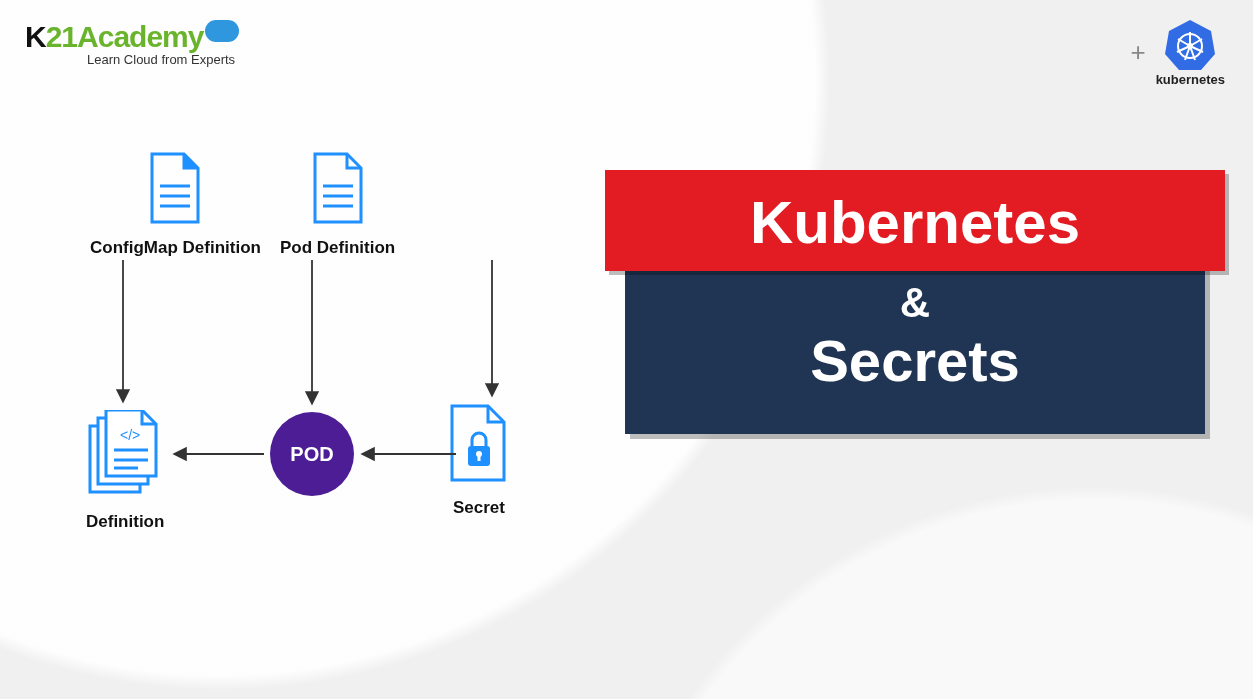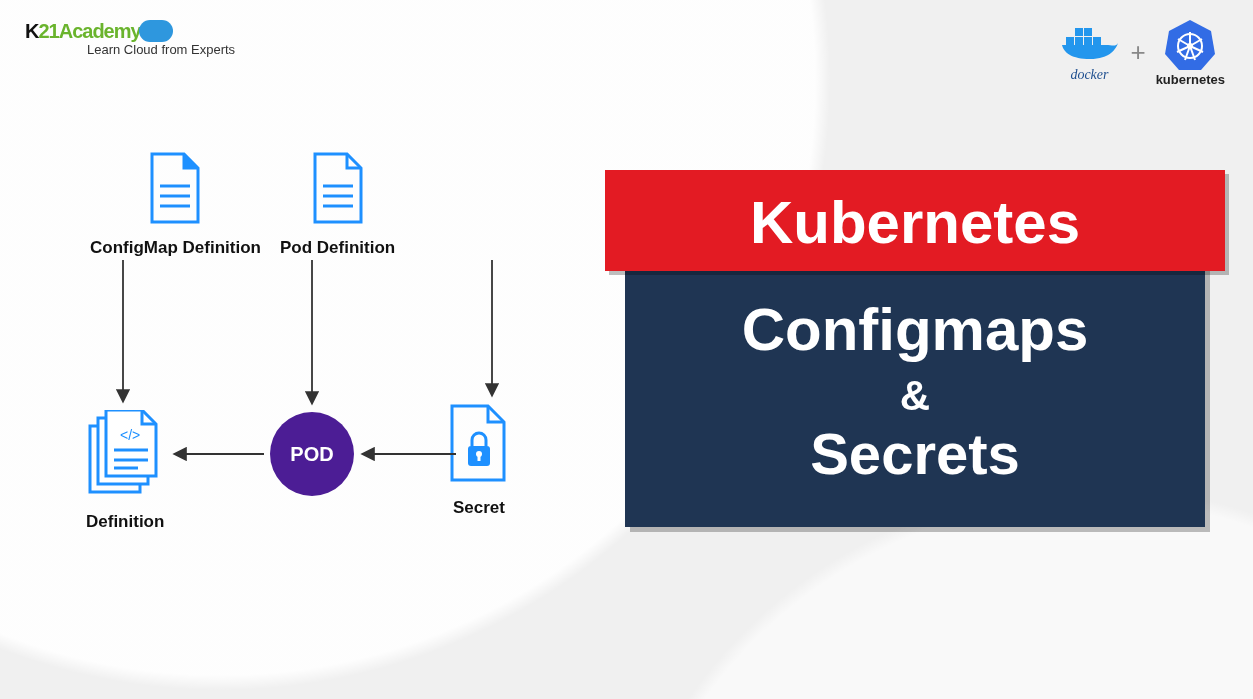--- a/index.html
+++ b/index.html
@@ -26,21 +26,21 @@
     width: 1200px; height: 1200px;
     background: radial-gradient(circle at 70% 90%, rgba(255,255,255,.6) 0 35%, transparent 36%);
     bottom: -400px; right: -200px;
     z-index: 0;
   }
 
   .canvas { position: relative; z-index: 1; width: 100%; height: 100%; }
 
   
   .logo-left { position: absolute; top: 20px; left: 25px; display: flex; align-items: center; }
-  .logo-left .k21 { font-weight: 700; font-size: 20px; color: #111; letter-spacing: -1px; }
+  .logo-left .k21 { font-weight: 700; font-size: 30px; color: #111; letter-spacing: -1px; }
   .logo-left .k21 .green { color: #6ab42d; }
   .logo-left .cloud-icon {
     width: 34px; height: 22px;
     background: #2e97de;
     border-radius: 12px;
     position: relative;
     margin-bottom: 2px;
     margin-left: -6px;
     display: inline-block;
     vertical-align: top;
@@ -107,32 +107,20 @@
     <div>
       <span class="k21">
         <span>K</span><span class="green">21</span><span class="green">Academy</span>
         <span class="cloud-icon"></span>
       </span>
       <div class="tagline">Learn Cloud from Experts</div>
     </div>
   </div>
 
   <div class="logo-right">
-    <div class="docker-block">
-      <svg width="62" height="44" viewBox="0 0 62 44">
-        <rect x="8" y="14" width="8" height="8" fill="#2396ed"></rect>
-        <rect x="17" y="14" width="8" height="8" fill="#2396ed"></rect>
-        <rect x="26" y="14" width="8" height="8" fill="#2396ed"></rect>
-        <rect x="17" y="5" width="8" height="8" fill="#2396ed"></rect>
-        <rect x="26" y="5" width="8" height="8" fill="#2396ed"></rect>
-        <rect x="35" y="14" width="8" height="8" fill="#2396ed"></rect>
-        <path d="M4 22 h44 c6 0 10 2 12 -2 c-2 6 -8 16 -28 16 C14 36 6 30 4 22Z" fill="#2396ed"></path>
-      </svg>
-      <span class="lbl">docker</span>
-    </div>
     <span class="plus">+</span>
     <div class="k8s-block">
       <svg width="54" height="54" viewBox="0 0 54 54">
         <polygon points="27,2 48,13 52,36 38,52 16,52 2,36 6,13" fill="#326ce5"></polygon>
         <circle cx="27" cy="28" r="12" fill="none" stroke="#fff" stroke-width="2"></circle>
         <g stroke="#fff" stroke-width="2">
           <line x1="27" y1="28" x2="27" y2="14"></line>
           <line x1="27" y1="28" x2="39" y2="21"></line>
           <line x1="27" y1="28" x2="40" y2="34"></line>
           <line x1="27" y1="28" x2="32" y2="42"></line>
@@ -141,21 +129,20 @@
           <line x1="27" y1="28" x2="15" y2="21"></line>
         </g>
         <circle cx="27" cy="28" r="3" fill="#fff"></circle>
       </svg>
       <span class="lbl">kubernetes</span>
     </div>
   </div>
 
   <div class="title-panel">
     <div class="red-bar">Kubernetes</div>
-    <div class="line big">Configmaps</div>
     <div class="line amp">&amp;</div>
     <div class="line big2">Secrets</div>
   </div>
 
   <div class="diagram">
 
     <div class="node" style="left:250px; top:0;">
       <svg width="62" height="76" viewBox="0 0 62 76">
         <path class="blue" d="M8 4 h32 l14 14 v54 H8 Z"></path>
         <path d="M40 4 v14 h14" fill="none" stroke="#1e90ff" stroke-width="3"></path>

